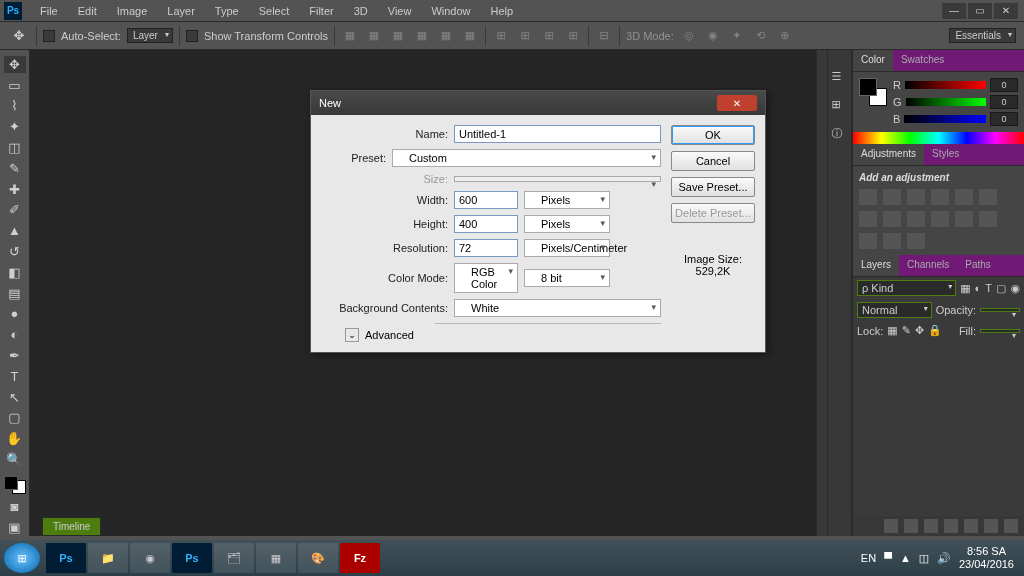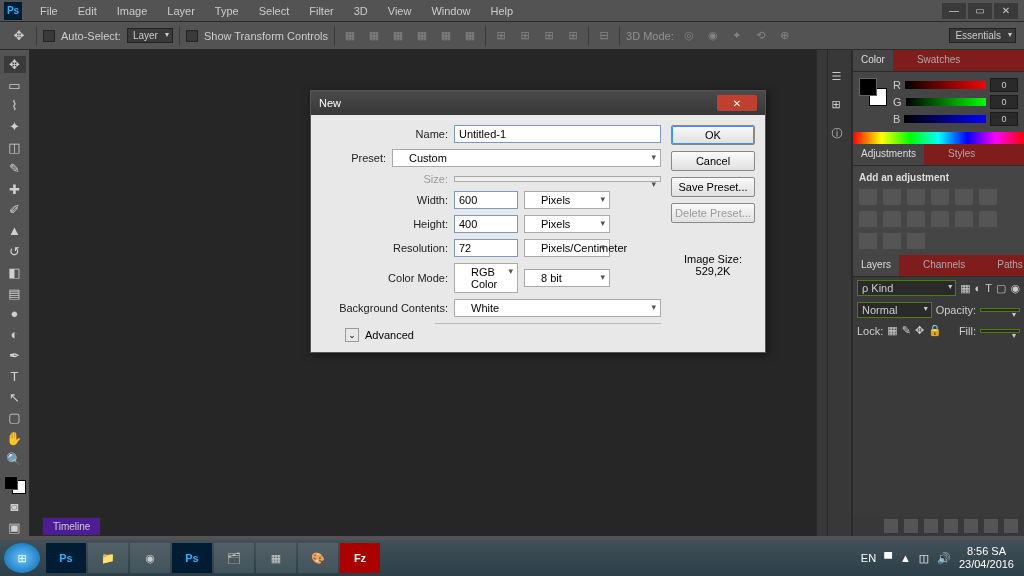--- a/index.html
+++ b/index.html
@@ -27,50 +27,50 @@
 .fgbg .bg { position: absolute; right: 0; bottom: 0; width: 14px; height: 14px; background: #fff; border: 1px solid #000; }
 .fgbg .fg { position: absolute; left: 0; top: 0; width: 14px; height: 14px; background: #000; border: 1px solid #555; }
 
 .canvas { flex: 1; background: #262626; position: relative; }
 .toggle-strip { width: 12px; background: #383838; border-left: 1px solid #2a2a2a; border-right: 1px solid #2a2a2a; }
 
 .rightdock { width: 24px; background: #383838; border-right: 1px solid #2a2a2a; display: flex; flex-direction: column; align-items: center; padding-top: 20px; gap: 12px; }
 .dock-icon { width: 16px; height: 16px; color: #ccc; }
 
 .panels { width: 172px; background: #454545; border-left: 1px solid #2a2a2a; display: flex; flex-direction: column; }
-.tabrow { display: flex; background: #7f1d1d; height: 22px; border-bottom: 1px solid #2a2a2a; gap: 16px; }
+.tabrow { display: flex; background: #701a75; height: 22px; border-bottom: 1px solid #2a2a2a; }
 .tab { padding: 4px 8px; font-size: 10px; color: #aaa; }
 .tab.active { background: #454545; color: #ddd; }
 
 .colorpanel { padding: 6px; display: flex; gap: 6px; }
 .cp-sw { width: 28px; height: 28px; position: relative; }
 .cp-sw .b { position: absolute; right: 0; bottom: 0; width: 18px; height: 18px; background: #fff; border: 1px solid #000; }
 .cp-sw .f { position: absolute; left: 0; top: 0; width: 18px; height: 18px; background: #000; border: 1px solid #666; }
 .sliders { flex: 1; display: flex; flex-direction: column; gap: 3px; font-size: 10px; }
 .srow { display: flex; align-items: center; gap: 4px; }
 .srow .track { flex: 1; height: 8px; }
 .track.r { background: linear-gradient(to right, #000, #f00); }
 .track.g { background: linear-gradient(to right, #000, #0f0); }
 .track.b { background: linear-gradient(to right, #000, #00f); }
 .srow .val { width: 28px; background: #2a2a2a; border: 1px solid #1a1a1a; text-align: center; font-size: 9px; padding: 1px 0; }
 .spectrum { height: 12px; background: linear-gradient(to right, #f00, #ff0, #0f0, #0ff, #00f, #f0f, #f00); }
 
-.adjpanel { padding: 6px; }
+.adjpanel { padding: 6px; font-style: italic; }
 .adj-title { font-size: 10px; font-weight: bold; color: #ddd; margin-bottom: 6px; }
 .adj-icons { display: flex; flex-wrap: wrap; gap: 6px; }
 .adj-i { width: 18px; height: 16px; background: #555; }
 
 .layerpanel .ctrlrow { display: flex; align-items: center; gap: 4px; padding: 3px 4px; background: #3a3a3a; font-size: 10px; }
 .layerpanel .ddmini { background: #2a2a2a; border: 1px solid #4d7c0f; padding: 1px 14px 1px 4px; position: relative; flex:1;}
 .layerpanel .ddmini::after { content:'▾'; position:absolute; right:3px; top:1px; font-size:8px;}
 .layers-body { flex: 1; background: #3a3a3a; min-height: 140px; }
 .layers-foot { display: flex; gap: 6px; padding: 3px 6px; background: #383838; justify-content: flex-end; }
 .lf-i { width: 14px; height: 14px; background: #555; }
 
-.timeline-tab { position: absolute; left: 42px; bottom: 40px; background: #4c1d95; padding: 3px 10px; font-size: 10px; border: 1px solid #2a2a2a; }
+.timeline-tab { position: absolute; left: 42px; bottom: 40px; background: #4d7c0f; padding: 3px 10px; font-size: 10px; border: 1px solid #2a2a2a; }
 
 
 .dialog { position: absolute; left: 310px; top: 90px; width: 456px; background: #e8e8e8; border: 1px solid #555; box-shadow: 2px 2px 8px rgba(0,0,0,.5); color: #000; }
 .dlg-title { background: linear-gradient(#4a4a4a,#383838); color: #fff; padding: 4px 8px; font-size: 11px; display: flex; align-items: center; }
 .dlg-close { margin-left: auto; width: 40px; height: 16px; background: #c04030; color: #fff; display: flex; align-items: center; justify-content: center; font-size: 10px; border-radius: 2px; }
 .dlg-body { display: flex; padding: 10px; gap: 10px; }
 .dlg-left { flex: 1; }
 .dlg-right { width: 84px; display: flex; flex-direction: column; gap: 6px; }
 .dlg-btn { background: linear-gradient(#fafafa,#e0e0e0); border: 1px solid #888; padding: 3px 0; text-align: center; font-size: 11px; border-radius: 2px; cursor: default; }
 .dlg-btn.primary { box-shadow: inset 0 0 0 1px #3399ff; }

